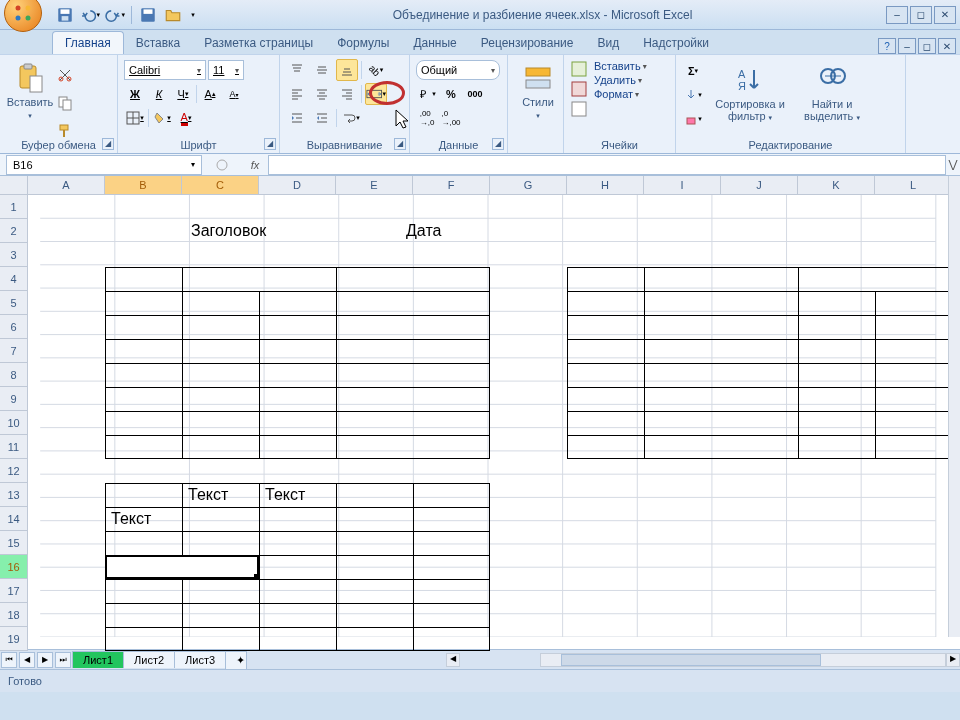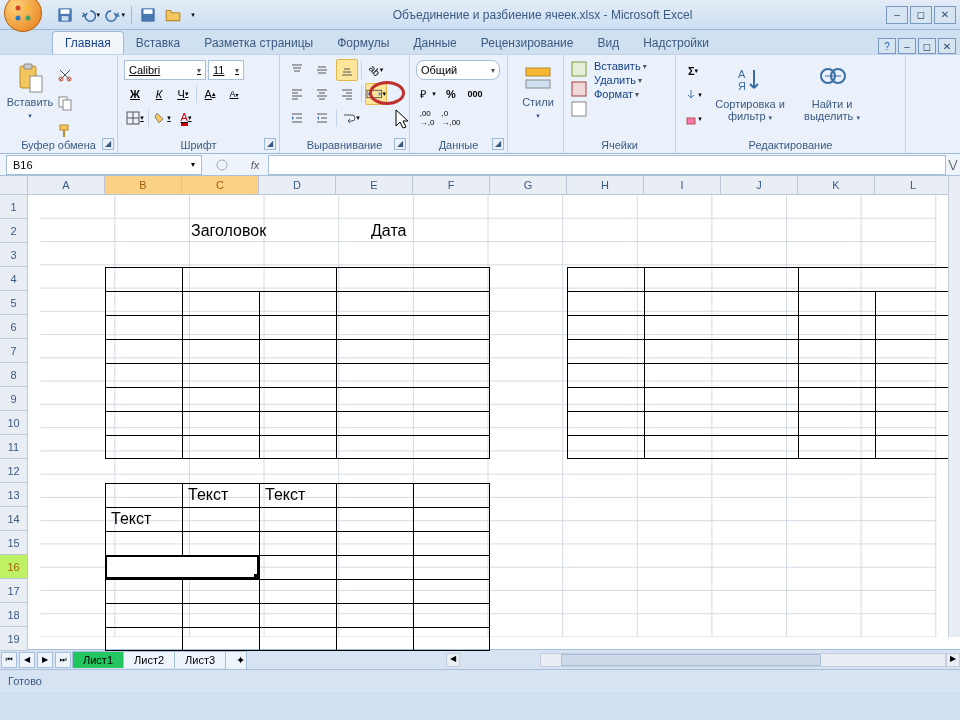--- a/index.html
+++ b/index.html
@@ -55,21 +55,21 @@
 .fx-input{flex:1;height:20px;border:1px solid #a8bfda;background:#fff;}
 .fx-expand{width:14px;text-align:center;color:#555;}
 
 .grid-wrap{position:relative;background:#fff;height:474px;border-bottom:1px solid #a8bfda;}
 .selectall{position:absolute;top:0;left:0;width:28px;height:19px;background:#e9edf4;border-right:1px solid #bfc8d6;border-bottom:1px solid #bfc8d6;}
 .colhdr{position:absolute;top:0;left:28px;right:12px;height:19px;display:flex;}
 .ch{background:#e9edf4;border-right:1px solid #bfc8d6;border-bottom:1px solid #bfc8d6;text-align:center;line-height:19px;color:#3b5a82;flex-shrink:0;}
 .ch.sel{background:#fbd285;color:#a35c07;}
 .rowhdr{position:absolute;top:19px;left:0;width:28px;}
 .rh{height:24px;background:#e9edf4;border-right:1px solid #bfc8d6;border-bottom:1px solid #bfc8d6;text-align:center;line-height:24px;color:#3b5a82;}
-.rh.sel{background:#bef264;color:#a35c07;}
+.rh.sel{background:#86efac;color:#a35c07;}
 .cells{position:absolute;top:19px;left:28px;right:12px;bottom:12px;}
 .cell{position:absolute;font-size:16px;padding:2px 3px;color:#000;}
 .bord{border:1px solid #000;position:absolute;}
 .vline{position:absolute;width:1px;background:#000;}
 .hline{position:absolute;height:1px;background:#000;}
 .sel-cell{position:absolute;border:2px solid #000;background:#fff;}
 .sel-handle{position:absolute;width:6px;height:6px;background:#000;right:-3px;bottom:-3px;}
 .vscroll{position:absolute;top:0;right:0;width:12px;bottom:12px;background:#e9edf4;border-left:1px solid #c5ceda;}
 
 .sheettabs{height:20px;background:#d7e3f2;display:flex;align-items:center;font-size:11px;border-bottom:1px solid #a8bfda;}
@@ -534,21 +534,21 @@
         <line x1="0" y1="312" x2="924" y2="312" stroke="#d4d9e2"></line>
         <line x1="0" y1="336" x2="924" y2="336" stroke="#d4d9e2"></line>
         <line x1="0" y1="360" x2="924" y2="360" stroke="#d4d9e2"></line>
         <line x1="0" y1="384" x2="924" y2="384" stroke="#d4d9e2"></line>
         <line x1="0" y1="408" x2="924" y2="408" stroke="#d4d9e2"></line>
         <line x1="0" y1="432" x2="924" y2="432" stroke="#d4d9e2"></line>
         <line x1="0" y1="456" x2="924" y2="456" stroke="#d4d9e2"></line>
       </svg>
 
     <div class="cell" style="left:160px;top:25px;">Заголовок</div>
-    <div class="cell" style="left:340px;top:25px;text-align:center;">Дата</div>
+    <div class="cell" style="left:375px;top:25px;text-align:center;">Дата</div>
     <div class="cell" style="left:157px;top:289px;">Текст</div>
     <div class="cell" style="left:234px;top:289px;">Текст</div>
     <div class="cell" style="left:80px;top:313px;">Текст</div>
 
     <div id="tables">
         <div class="bord" style="left:77px;top:72px;width:385px;height:192px;"></div>
         <div class="hline" style="left:77px;top:96px;width:385px;"></div>
         <div class="hline" style="left:77px;top:120px;width:385px;"></div>
         <div class="hline" style="left:77px;top:144px;width:385px;"></div>
         <div class="hline" style="left:77px;top:168px;width:385px;"></div>

